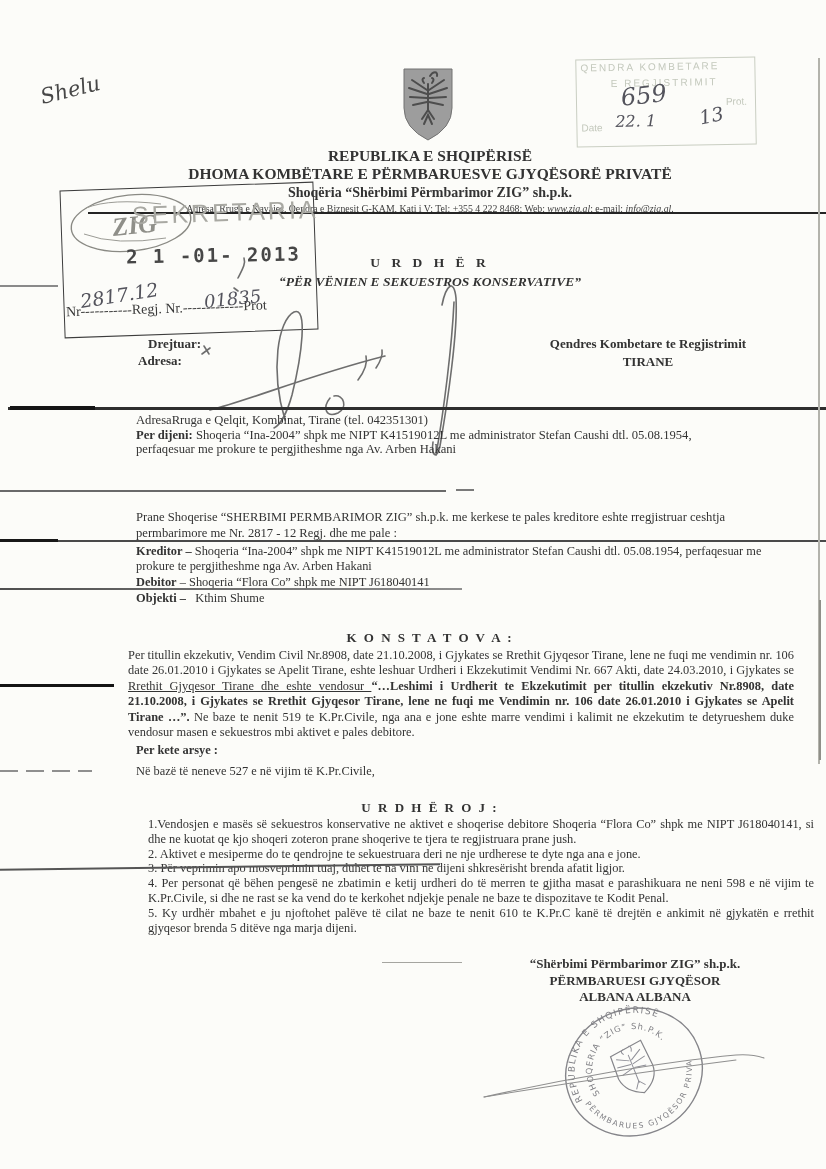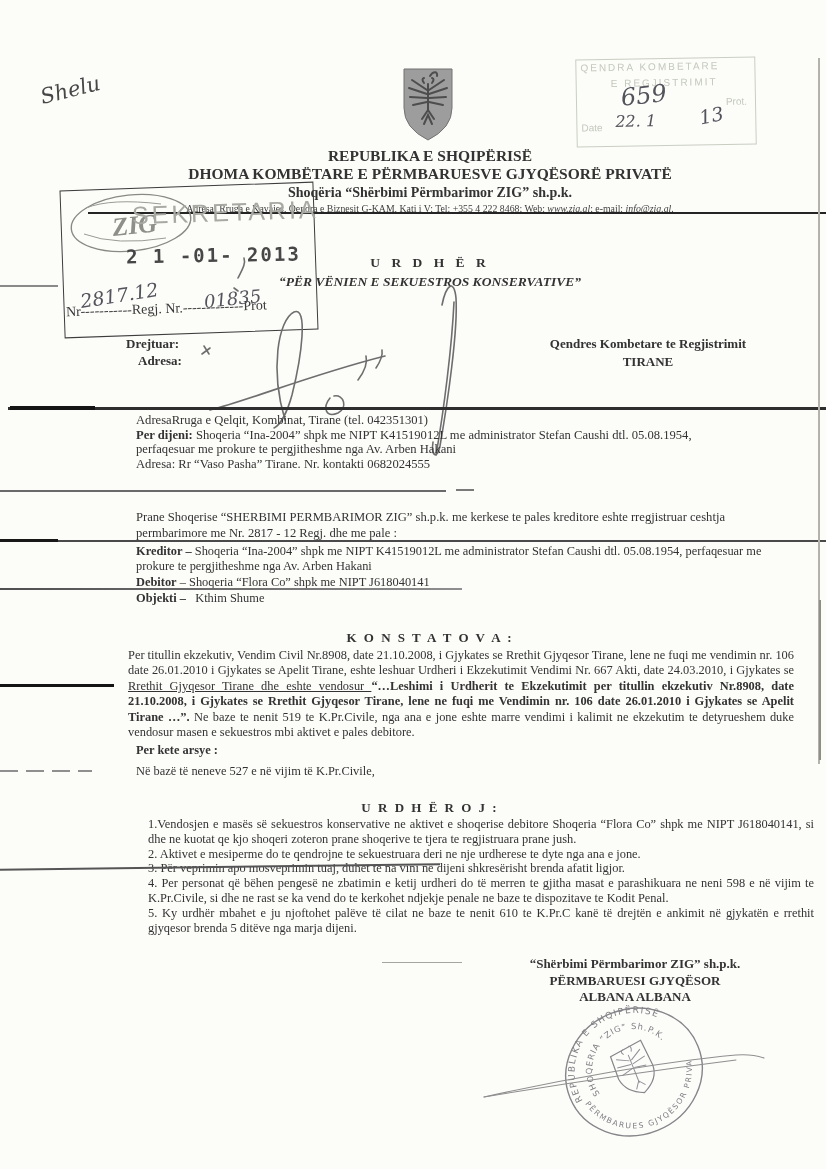--- a/index.html
+++ b/index.html
@@ -67,21 +67,21 @@
     <span>Nr</span><span>-----------</span><span>Regj. Nr.</span><span>-------------</span><span>Prot</span>
   </div>
   <div class="abs hand" style="left:80px;top:284px;font-size:19px;transform:rotate(-9deg);">2817.12</div>
   <div class="abs hand" style="left:204px;top:288px;font-size:18px;transform:rotate(-6deg);">01835</div>
 
   <div class="hline" style="left:0;top:285px;width:58px;height:1.6px;background:#8a8a8a;"></div>
 
   <div class="abs ctr b" style="left:34px;top:255px;width:792px;font-size:13.5px;letter-spacing:4px;">U R D H Ë R</div>
   <div class="abs ctr b i" style="left:34px;top:274px;width:792px;font-size:13.5px;">“PËR VËNIEN E SEKUESTROS KONSERVATIVE”</div>
 
-  <div class="abs b" style="left:126px;top:336px;font-size:13px;">Drejtuar:</div>
+  <div class="abs b" style="left:148px;top:336px;font-size:13px;">Drejtuar:</div>
   <div class="abs b" style="left:138px;top:353px;font-size:13px;">Adresa:</div>
   <div class="abs ctr b" style="left:516px;top:336px;width:264px;font-size:13px;">Qendres Kombetare te Regjistrimit</div>
   <div class="abs ctr b" style="left:516px;top:354px;width:264px;font-size:13px;">TIRANE</div>
 
   <svg class="abs" aria-label="Flori" style="left:190px;top:250px;" width="300" height="215" viewBox="0 0 300 215">
     <g stroke="#6e6e6e" stroke-width="1.6" fill="none" stroke-linecap="round">
       <path d="M20,160 C60,150 120,125 195,106"></path>
       <path d="M95,170 C80,120 88,70 104,62 C118,56 112,105 102,145 C97,163 90,175 84,178"></path>
       <path d="M140,148 C132,158 136,168 148,163 C158,158 154,144 144,146"></path>
       <path d="M168,130 C174,122 178,114 176,106 M186,118 C190,112 193,106 192,100"></path>
@@ -92,21 +92,20 @@
     </g>
   </svg>
 
   <div class="hline" style="left:8px;top:407px;width:818px;height:2.6px;background:#2e2e2e;"></div>
   <div class="hline" style="left:10px;top:406px;width:85px;height:3.6px;background:#151515;"></div>
 
   <div class="abs body-text" style="left:136px;top:413px;width:650px;font-size:12.6px;line-height:14.6px;">
     <p>AdresaRruga e Qelqit, Kombinat, Tirane (tel. 042351301)</p>
     <p><span class="b">Per dijeni:</span><span> Shoqeria “Ina-2004” shpk me NIPT K41519012L me administrator Stefan Caushi dtl. 05.08.1954,</span></p>
     <p>perfaqesuar me prokure te pergjitheshme nga Av. Arben Hakani</p>
-    <p>Adresa:  Rr “Vaso Pasha” Tirane. Nr. kontakti 0682024555</p>
   </div>
 
   <div class="hline" style="left:0;top:490px;width:446px;height:1.7px;background:#6a6a6a;"></div>
   <div class="hline" style="left:456px;top:489px;width:18px;height:1.7px;background:#7a7a7a;"></div>
 
   <div class="abs" style="left:136px;top:509px;width:652px;font-size:12.6px;line-height:16px;">Prane Shoqerise “SHERBIMI PERMBARIMOR ZIG” sh.p.k. me kerkese te pales kreditore eshte rregjistruar ceshtja permbarimore me Nr. 2817 - 12 Regj. dhe me pale :</div>
 
   <div class="hline" style="left:0;top:540px;width:826px;height:1.8px;background:#4a4a4a;"></div>
   <div class="hline" style="left:0;top:539px;width:58px;height:3.2px;background:#181818;"></div>
 

